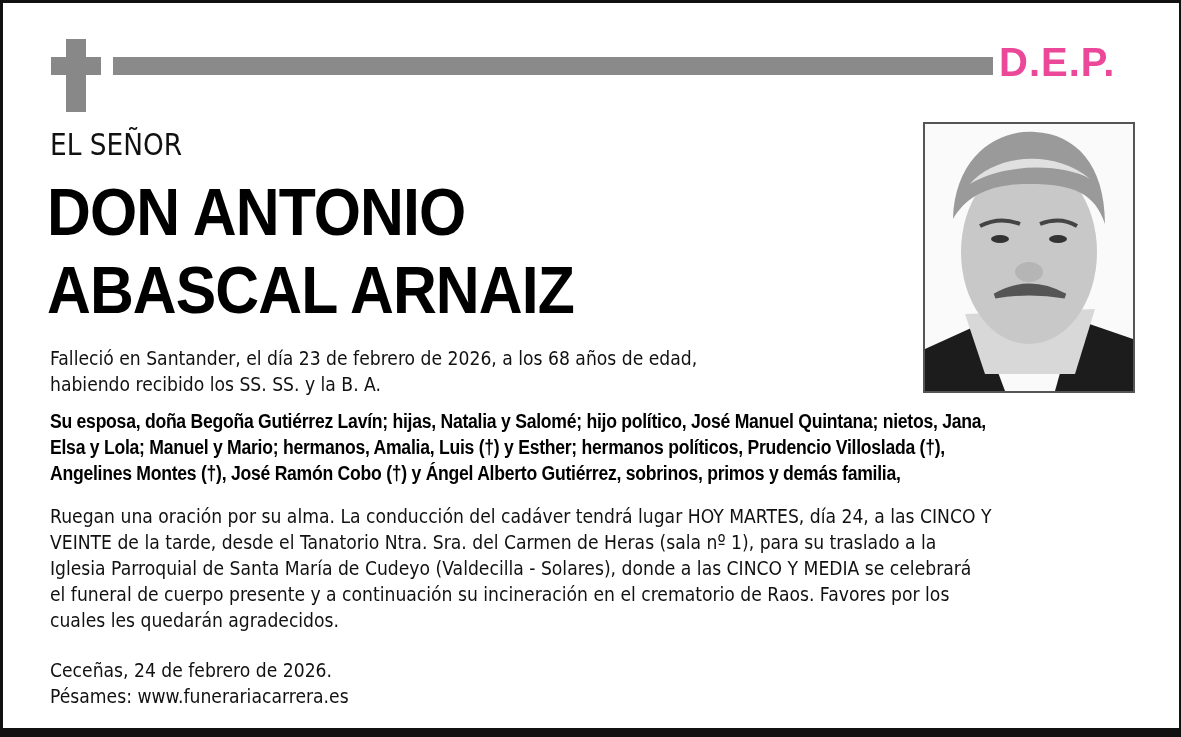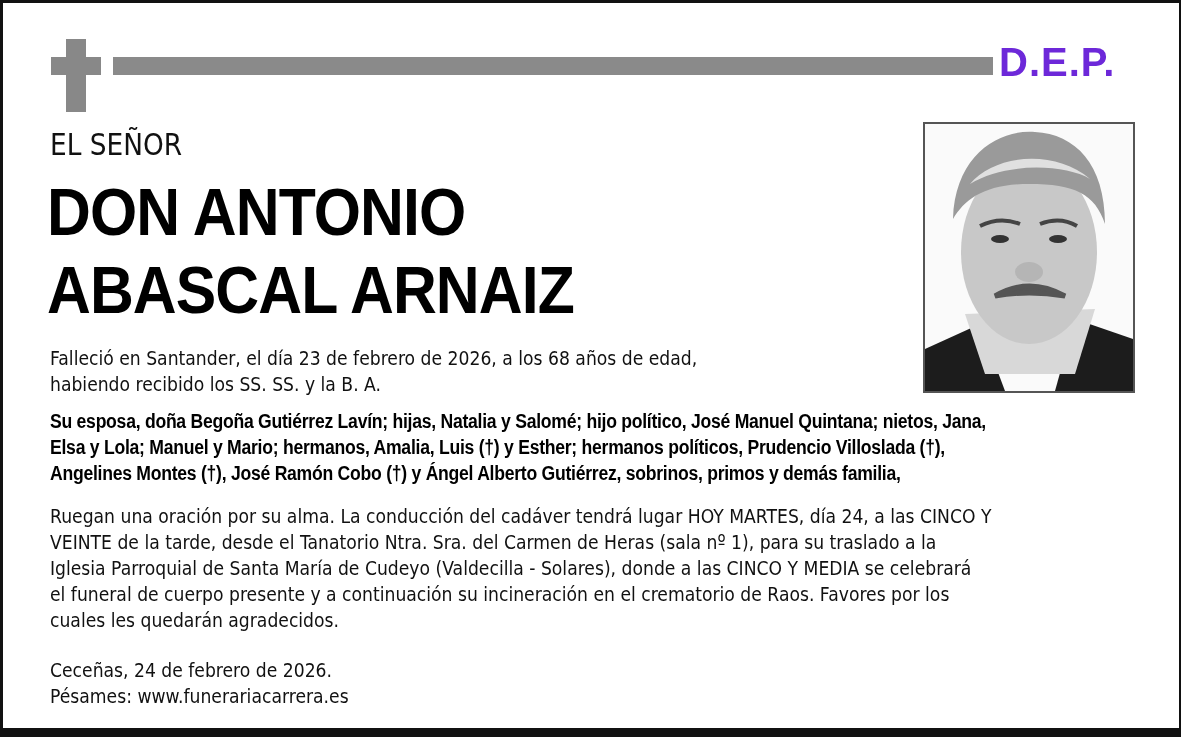--- a/index.html
+++ b/index.html
@@ -9,21 +9,21 @@
     box-sizing: border-box;
     border-left: 3px solid #111; border-top: 3px solid #111; border-right: 2px solid #111;
     border-bottom: 9px solid #111;
     background: #fff;
   }
   .cross-v { position: absolute; left: 63px; top: 36px; width: 20px; height: 73px; background: #888; }
   .cross-h { position: absolute; left: 48px; top: 54px; width: 50px; height: 18px; background: #888; }
   .rule { position: absolute; left: 110px; top: 54px; width: 880px; height: 18px; background: #8a8a8a; }
   .dep {
     position: absolute; left: 996px; top: 36px; font-family: "Liberation Sans", sans-serif;
-    font-weight: bold; font-size: 40px; color: #6d28d9; letter-spacing: 1px; line-height: 46px;
+    font-weight: bold; font-size: 40px; color: #ec4899; letter-spacing: 1px; line-height: 46px;
   }
   .senor {
     position: absolute; left: 47px; top: 122px; font-family: "DejaVu Sans", sans-serif;
     font-size: 30px; color: #111; line-height: 40px; transform: scaleX(0.88); transform-origin: left;
   }
   .name {
     position: absolute; left: 44px; top: 170px; font-family: "Liberation Sans", sans-serif;
     font-weight: bold; font-size: 66px; color: #000; line-height: 78px; letter-spacing: -1px;
     transform: scaleX(0.92); transform-origin: left;
   }

